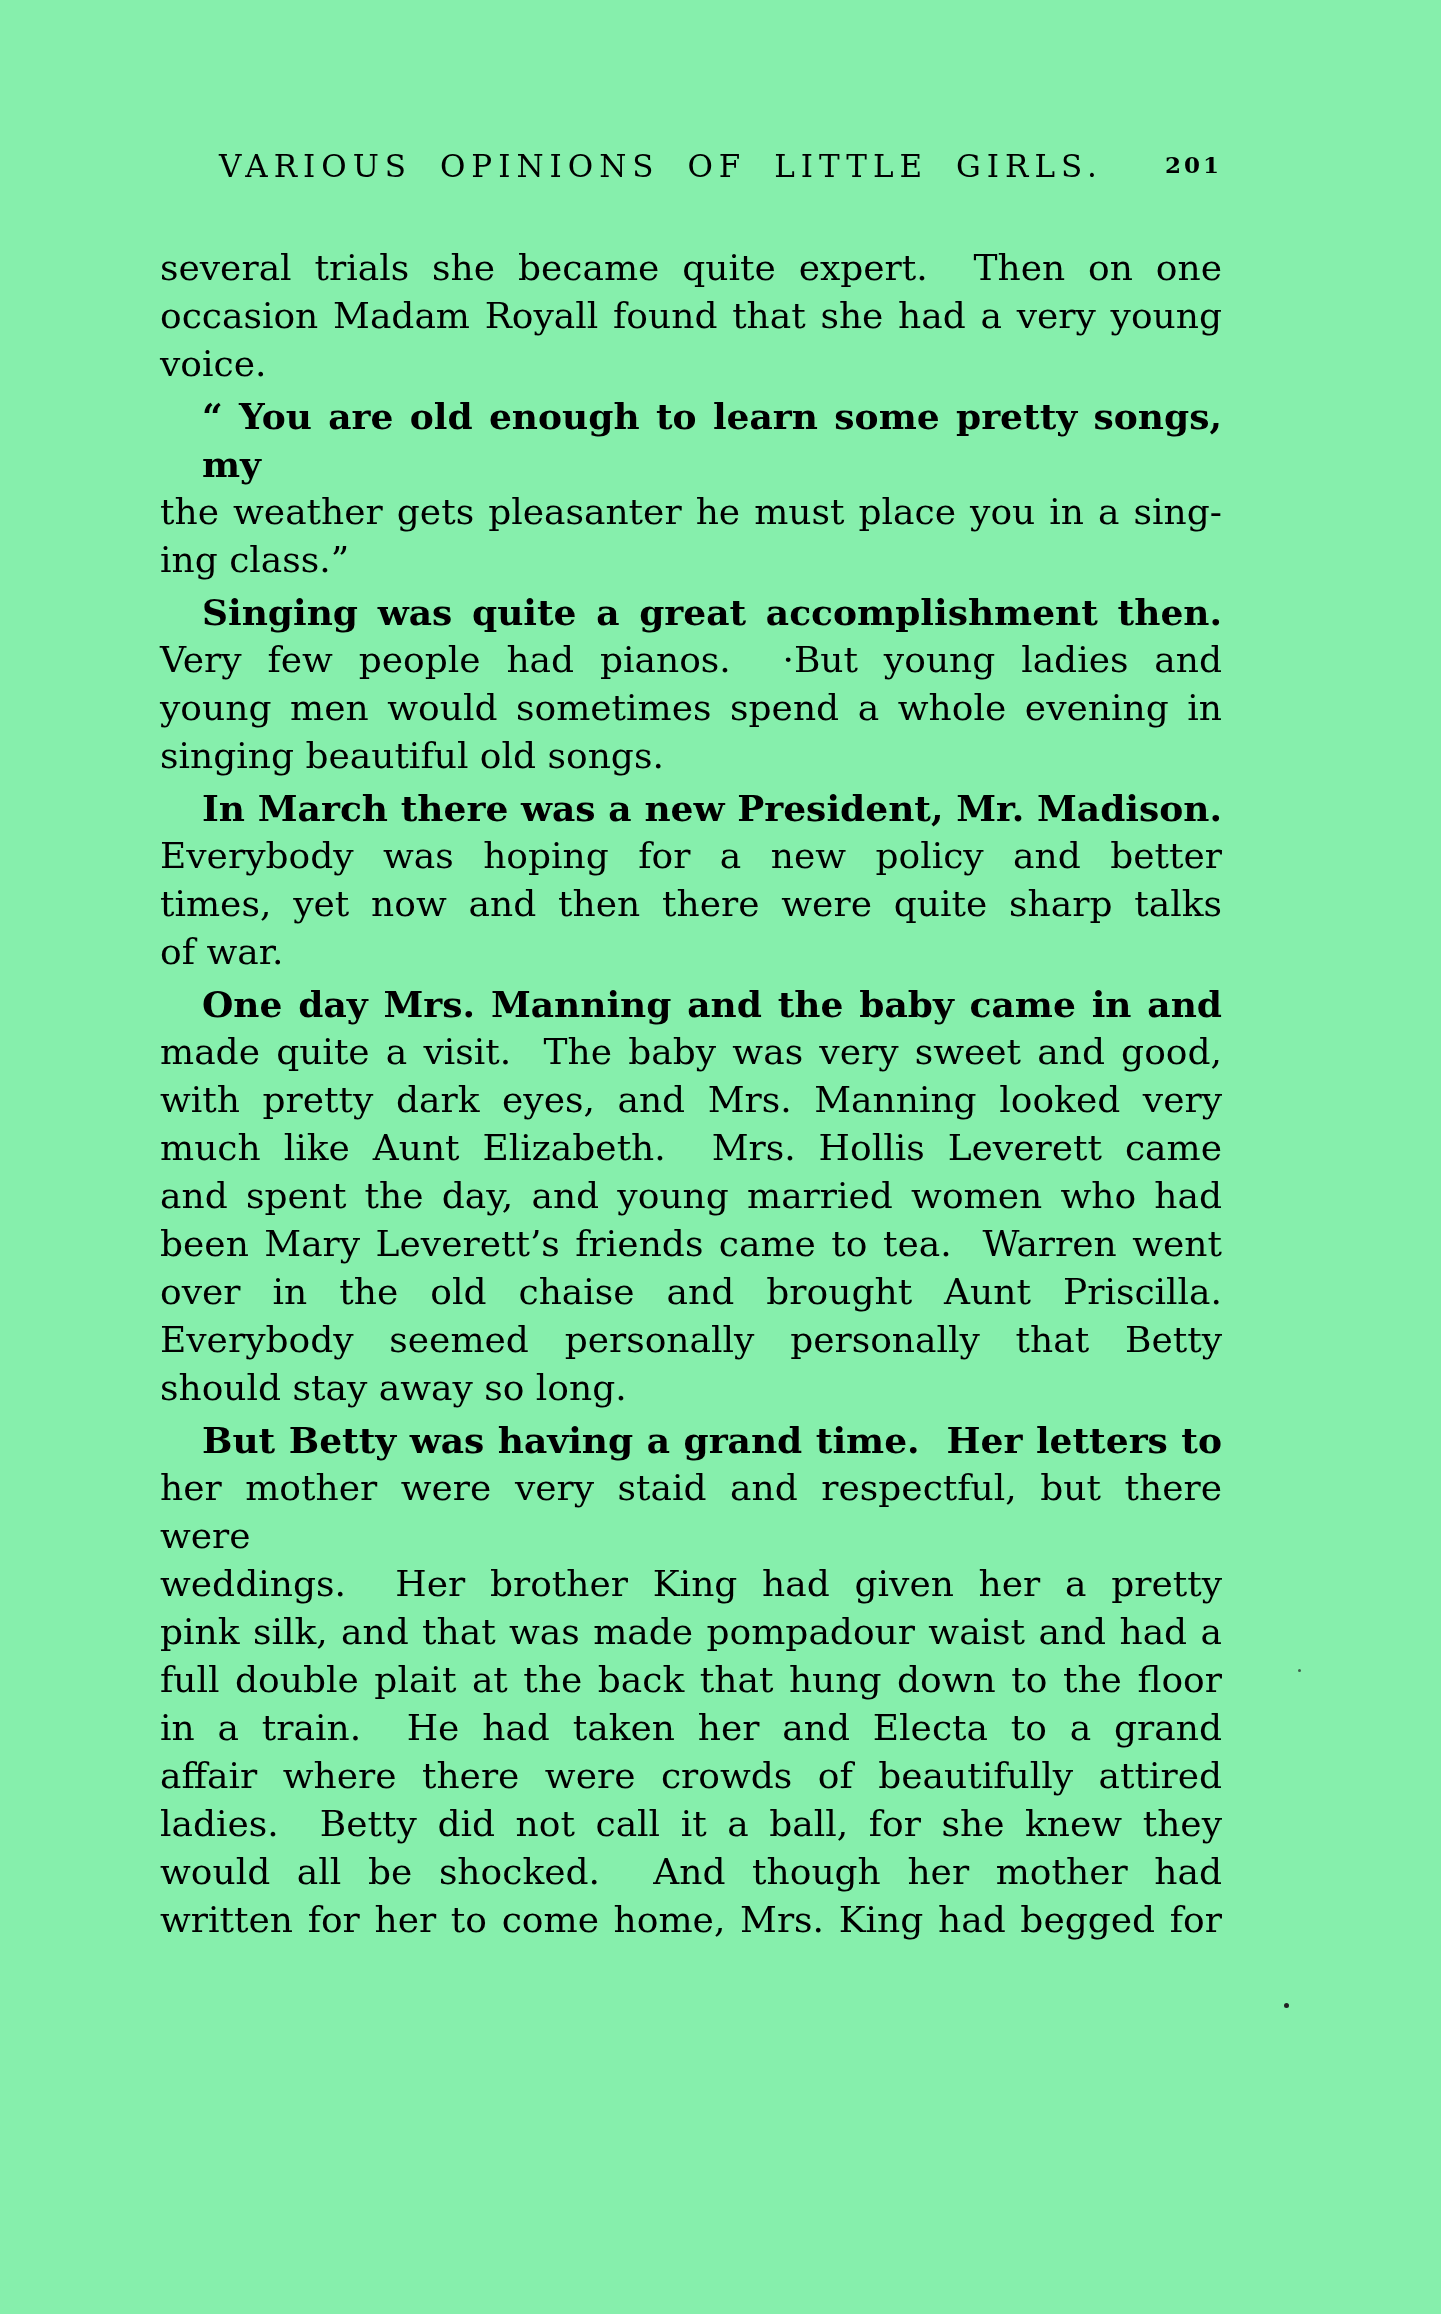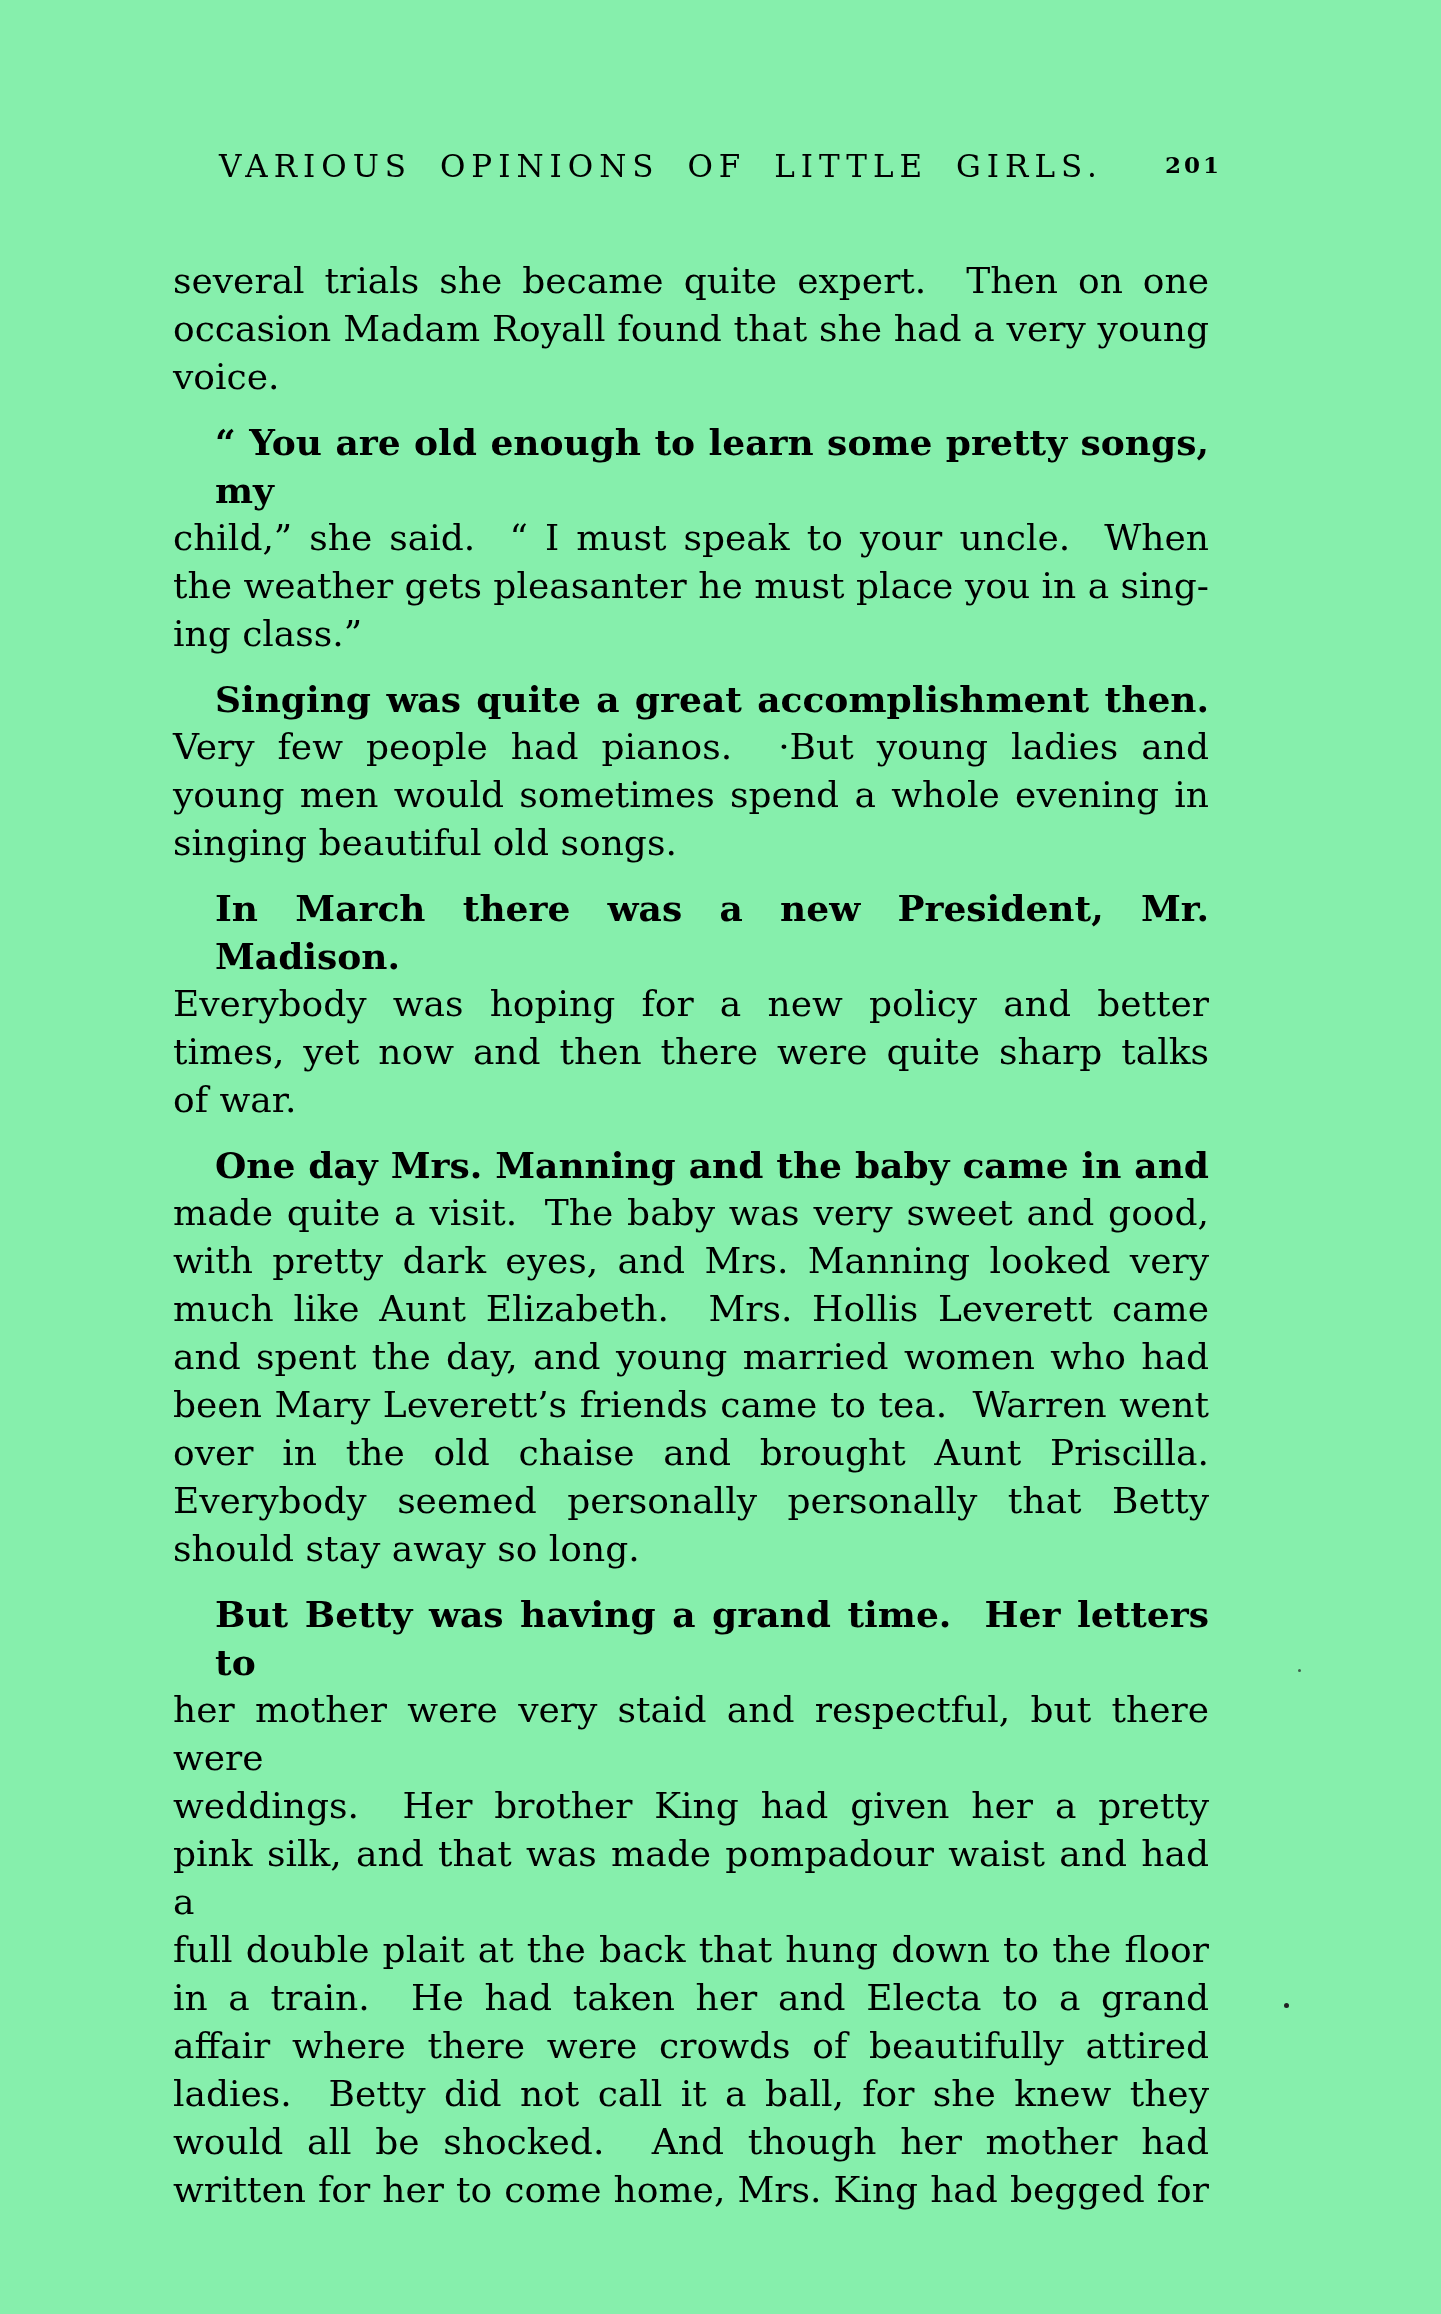--- a/index.html
+++ b/index.html
@@ -41,21 +41,21 @@
     letter-spacing: 3px;
   }
   .page-text {
     position: absolute;
     top: 240px;
     left: 156px;
     width: 1070px;
     font-size: 36px;
     line-height: 48px;
   }
-  .paragraph { margin: 17px; }
+  .paragraph { margin: 4px; }
   .line {
     text-align: justify;
     text-align-last: justify;
     white-space: normal;
   }
   .line.last {
     text-align-last: left;
   }
   .line.indented {
     padding-left: 42px;
@@ -80,21 +80,20 @@
   </div>
 
   <div class="page-text">
       <div class="paragraph">
         <div class="line">several trials she became quite expert.&nbsp; Then on one</div>
         <div class="line">occasion Madam Royall found that she had a very young</div>
         <div class="line last">voice.</div>
       </div>
       <div class="paragraph">
         <div class="line indented">“ You are old enough to learn some pretty songs, my</div>
-        <div class="line">child,” she said.&nbsp; “ I must speak to your uncle.&nbsp; When</div>
         <div class="line">the weather gets pleasanter he must place you in a sing-</div>
         <div class="line last">ing class.”</div>
       </div>
       <div class="paragraph">
         <div class="line indented">Singing was quite a great accomplishment then.</div>
         <div class="line">Very few people had pianos.&nbsp; ·But young ladies and</div>
         <div class="line">young men would sometimes spend a whole evening in</div>
         <div class="line last">singing beautiful old songs.</div>
       </div>
       <div class="paragraph">

